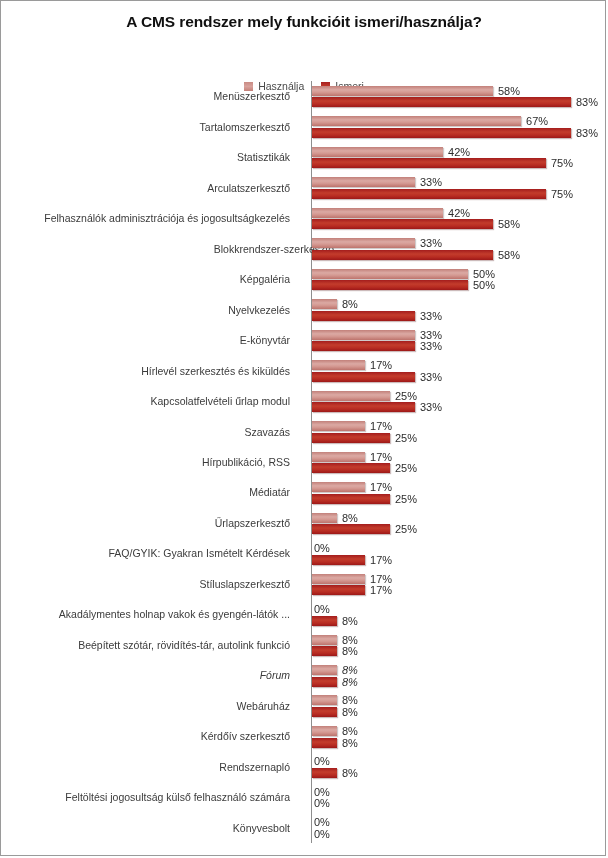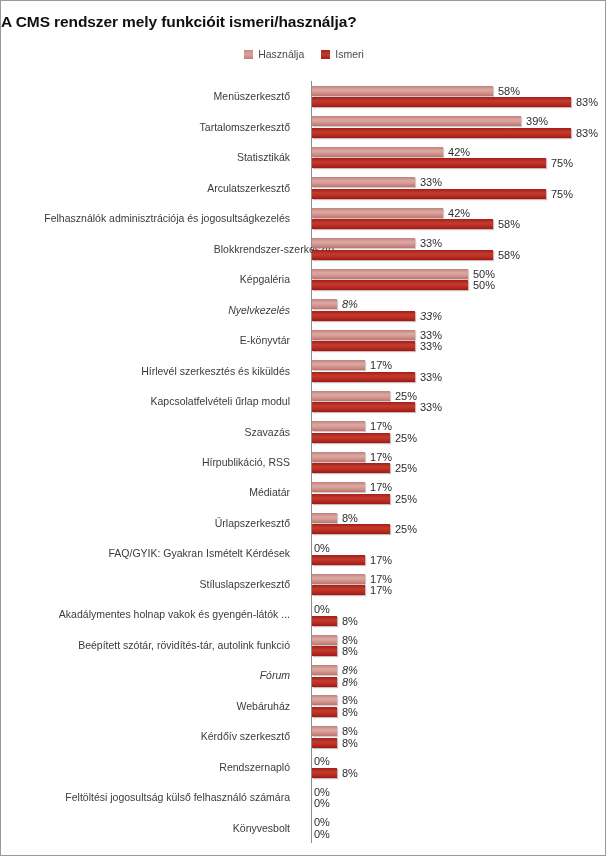--- a/index.html
+++ b/index.html
@@ -17,20 +17,21 @@
     border: 1px solid #9a9a9a;
     background: #ffffff;
     box-sizing: border-box;
     overflow: hidden;
   }
   #chart-title {
     position: absolute;
     top: 12px;
     left: 0;
     width: 606px;
+    text-align: center;
     font-size: 15.5px;
     font-weight: bold;
     color: #101010;
     letter-spacing: -0.1px;
   }
   #legend {
     position: absolute;
     top: 47px;
     left: 0;
     width: 606px;
@@ -38,20 +39,21 @@
     justify-content: center;
     align-items: center;
     gap: 17px;
     font-size: 10.5px;
     color: #4a4a4a;
   }
   .legend-entry {
     display: flex;
     align-items: center;
     gap: 5px;
+    margin-top: 32px;
   }
   .legend-swatch {
     width: 9px;
     height: 9px;
     display: inline-block;
   }
   .legend-swatch.s0 {
     background: linear-gradient(to bottom, #c98b84 0%, #d8a29c 50%, #c47f77 100%);
   }
   .legend-swatch.s1 {
@@ -163,21 +165,21 @@
               <span class="bar s1" style="width: 258.96px;"></span>
               <span class="val-label">83%</span>
             </div>
           </div>
         </div>
         <div class="row" style="top: 30.48px; height: 30.48px;">
           <div class="cat-label">Tartalomszerkesztő</div>
           <div class="bars" style="height: 30.48px;">
             <div class="bar-wrap b0" style="top: 4.8768px;">
               <span class="bar s0" style="width: 209.04px;"></span>
-              <span class="val-label">39%</span>
+              <span class="val-label">67%</span>
             </div>
             <div class="bar-wrap b1" style="top: 16.4592px;">
               <span class="bar s1" style="width: 258.96px;"></span>
               <span class="val-label">83%</span>
             </div>
           </div>
         </div>
         <div class="row" style="top: 60.96px; height: 30.48px;">
           <div class="cat-label">Statisztikák</div>
           <div class="bars" style="height: 30.48px;">
@@ -236,21 +238,21 @@
             <div class="bar-wrap b0" style="top: 4.8768px;">
               <span class="bar s0" style="width: 156px;"></span>
               <span class="val-label">50%</span>
             </div>
             <div class="bar-wrap b1" style="top: 16.4592px;">
               <span class="bar s1" style="width: 156px;"></span>
               <span class="val-label">50%</span>
             </div>
           </div>
         </div>
-        <div class="row" style="top: 213.36px; height: 30.48px; font-style: italic;">
+        <div class="row" style="top: 213.36px; height: 30.48px;">
           <div class="cat-label">Nyelvkezelés</div>
           <div class="bars" style="height: 30.48px;">
             <div class="bar-wrap b0" style="top: 4.8768px;">
               <span class="bar s0" style="width: 24.96px;"></span>
               <span class="val-label">8%</span>
             </div>
             <div class="bar-wrap b1" style="top: 16.4592px;">
               <span class="bar s1" style="width: 102.96px;"></span>
               <span class="val-label">33%</span>
             </div>

